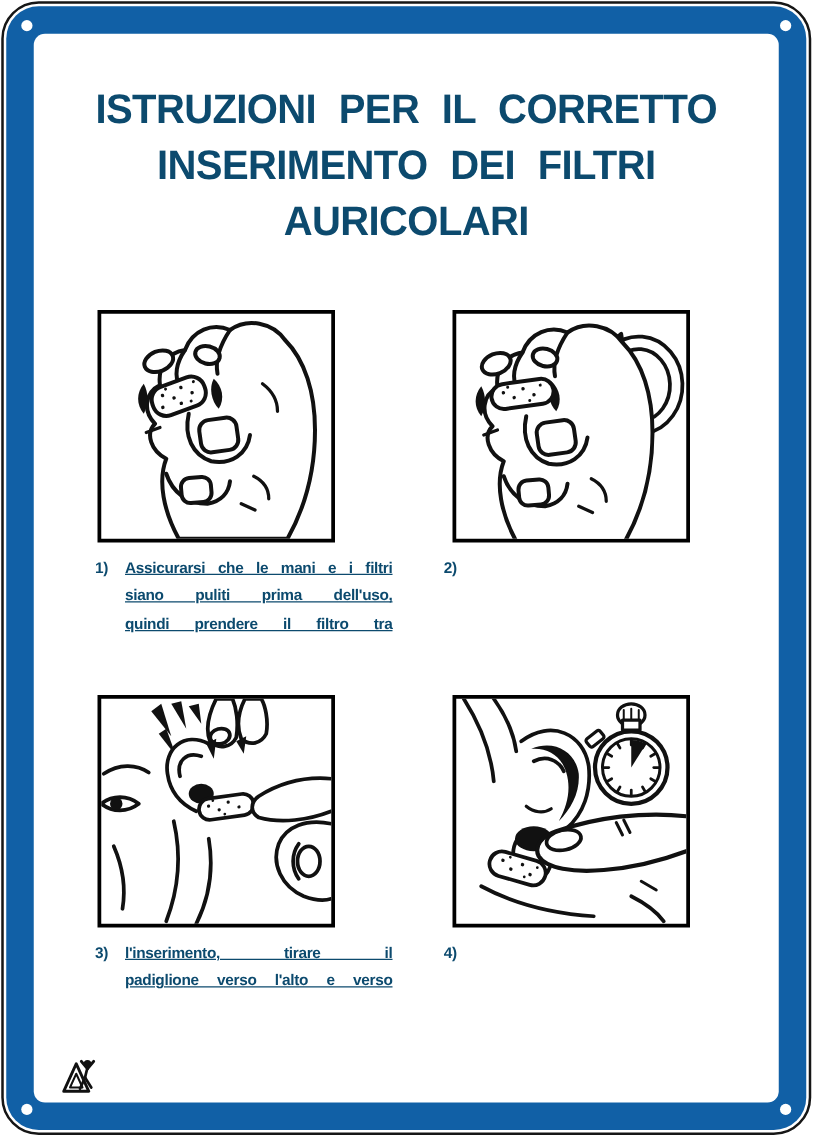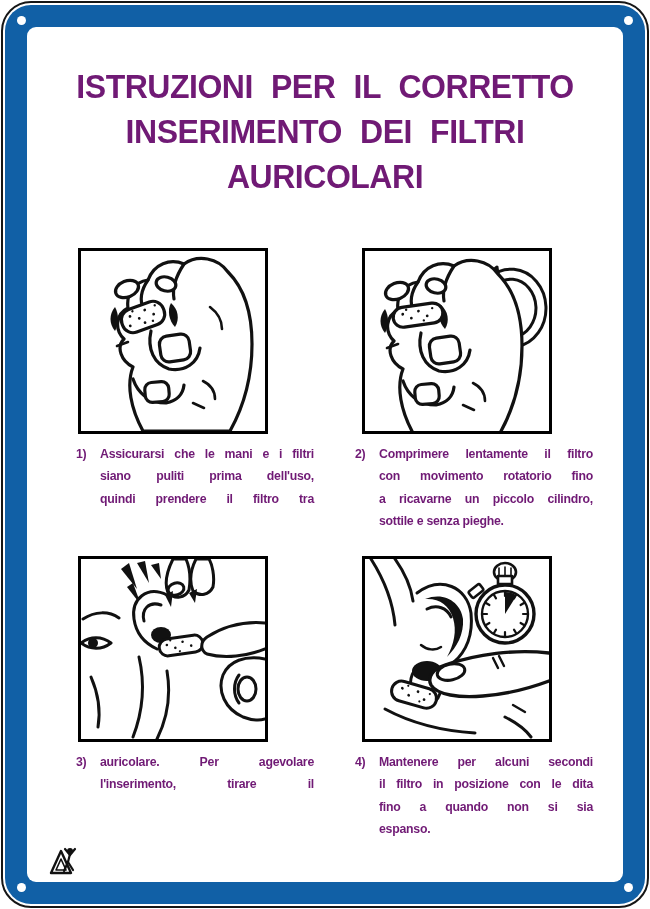--- a/index.html
+++ b/index.html
@@ -1,17 +1,17 @@
 <!DOCTYPE html>
 <html><head>
 <meta charset="utf-8">
 <style>
   html,body{margin:0;padding:0;background:#fff;}
   .page{position:relative;width:650px;height:909px;background:#fff;overflow:hidden;
-        font-family:"Liberation Sans",sans-serif;color:#701a75;}
+        font-family:"Liberation Sans",sans-serif;color:#0c4a6e;}
   
   .outer-line{position:absolute;left:1px;top:1px;right:1px;bottom:1px;
               border:2px solid #161616;border-radius:30px;}
   .blue-band{position:absolute;left:5px;top:5px;right:5px;bottom:5px;
              border-radius:26px;background:#1160a6;}
   .panel{position:absolute;left:27px;top:27px;right:27px;bottom:27px;
          background:#fff;border-radius:9px;}
   .hole{position:absolute;width:9px;height:9px;border-radius:50%;background:#fff;}
   .hole.tl{left:17px;top:16px}.hole.tr{right:17px;top:16px}
   .hole.bl{left:17px;bottom:17px}.hole.br{right:17px;bottom:17px}
@@ -28,21 +28,21 @@
   #fig3{left:78px;top:556px}#fig4{left:362px;top:556px}
   .figbox svg{display:block;width:100%;height:100%;}
 
   
   .step{position:absolute;width:238px;font-weight:bold;font-size:12.3px;
         line-height:22.4px;letter-spacing:-0.25px;}
   #step1{left:76px;top:443px}#step2{left:355px;top:443px}
   #step3{left:76px;top:751px}#step4{left:355px;top:751px}
   .num{position:absolute;left:0;top:0;}
   .txt{margin-left:24px;}
-  .jline{text-align:justify;text-align-last:justify;text-justify:inter-word;}
+  .jline{text-align:justify;text-align-last:justify;text-justify:inter-word;text-decoration:underline;}
   .jline.last{text-align-last:left;}
 
   .logo{position:absolute;left:48px;top:844px;width:32px;height:32px;}
   .logo svg{display:block;width:100%;height:100%;}
 </style>
 </head>
 <body>
 
 <div class="page">
   <div class="outer-line"></div>
@@ -242,42 +242,30 @@
   <div class="step" id="step1">
     <span class="num">1)</span>
     <div class="txt">
         <div class="jline">Assicurarsi che le mani e i filtri</div>
         <div class="jline">siano puliti prima dell'uso,</div>
         <div class="jline">quindi prendere il filtro tra</div>
       </div>
   </div>
   <div class="step" id="step2">
     <span class="num">2)</span>
-    <div class="txt">
-        <div class="jline">Comprimere lentamente il filtro</div>
-        <div class="jline">con movimento rotatorio fino</div>
-        <div class="jline">a ricavarne un piccolo cilindro,</div>
-        <div class="jline last">sottile e senza pieghe.</div>
-      </div>
   </div>
   <div class="step" id="step3">
     <span class="num">3)</span>
     <div class="txt">
-        <div class="jline">auricolare. Per agevolare</div>
         <div class="jline">l'inserimento, tirare il</div>
+        <div class="jline">padiglione verso l'alto e verso</div>
       </div>
   </div>
   <div class="step" id="step4">
     <span class="num">4)</span>
-    <div class="txt">
-        <div class="jline">Mantenere per alcuni secondi</div>
-        <div class="jline">il filtro in posizione con le dita</div>
-        <div class="jline">fino a quando non si sia</div>
-        <div class="jline last">espanso.</div>
-      </div>
   </div>
 
   <div class="logo" title="manufacturer-logo">
     <svg viewBox="0 0 32 32">
       <path d="M3,29 L13,7 L23,29 Z" fill="#fff" stroke="#111" stroke-width="2.4" stroke-linejoin="round"></path>
       <path d="M8,26 L13,15 L18,26 Z" fill="none" stroke="#111" stroke-width="1.6" stroke-linejoin="round"></path>
       <circle cx="22" cy="7" r="3" fill="#111"></circle>
       <g stroke="#111" stroke-width="2.2" stroke-linecap="round" fill="none">
         <path d="M22,11 L17,5"></path>
           <path d="M22,11 L27,5"></path>

